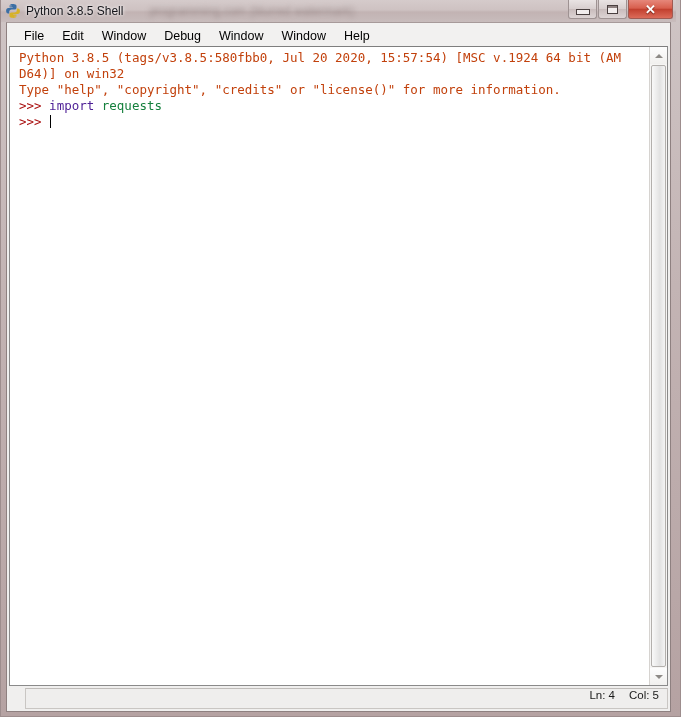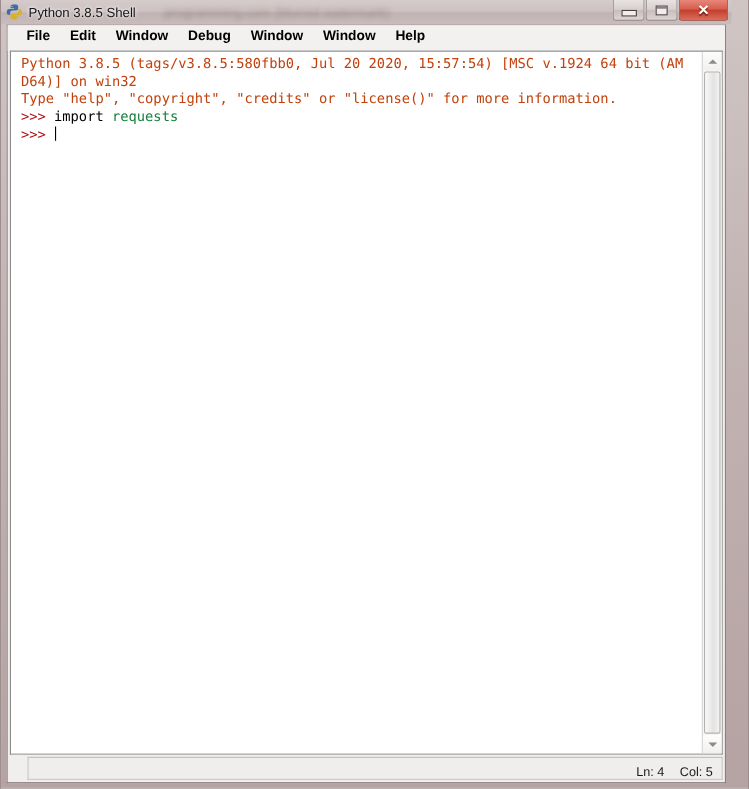--- a/index.html
+++ b/index.html
@@ -18,21 +18,21 @@
   .window-frame {
     position: absolute;
     left: 0; top: 0;
     width: 681px;
     height: 717px;
     box-sizing: border-box;
     background: linear-gradient(180deg, #cfc5c5 0%, #c3b4b4 40%, #b5a2a2 100%);
     border-left: 1px solid #9d8d8d;
     border-right: 1px solid #9d8d8d;
     border-bottom: 1px solid #9d8d8d;
-    padding: 0 20px 5px 5px;
+    padding: 0 9px 5px 5px;
   }
 
   
   .titlebar {
     position: relative;
     height: 22px;
     margin: 0 -5px;
     background: linear-gradient(180deg, #d5cbcb 0%, #cec2c2 45%, #c2b3b3 55%, #c8bcbc 100%);
     display: flex;
     align-items: center;
@@ -121,24 +121,23 @@
     display: flex;
     flex-direction: column;
   }
 
   
   .menubar {
     height: 22px;
     flex: none;
     background: #f2f1f0;
     display: flex;
-    align-items: flex-start;
+    align-items: flex-end;
     padding-left: 8px;
     border-bottom: 1px solid #f2f1f0;
-    font-weight: bold;
   }
   .menu-item {
     font-size: 12.5px;
     color: #000000;
     padding: 2px 9px;
     white-space: nowrap;
     cursor: default;
   }
 
   
@@ -158,21 +157,21 @@
     font-family: "DejaVu Sans Mono", "Liberation Mono", monospace;
     font-size: 12.5px;
     line-height: 16px;
     color: #000000;
     white-space: pre-wrap;
     overflow: hidden;
     cursor: text;
   }
   .console .banner { color: #c2410c; }
   .console .prompt { color: #aa1111; }
-  .console .kw     { color: #000000; }
+  .console .kw     { color: #4c1d95; }
   .console .code   { color: #15803d; }
   .caret {
     display: inline-block;
     width: 1px;
     height: 13px;
     background: #000;
     vertical-align: -2px;
     margin-left: 1px;
   }
 
@@ -224,21 +223,21 @@
   
   .statusbar {
     height: 21px;
     flex: none;
     margin: 2px 2px 2px 18px;
     background: #efeeed;
     border: 1px solid #c9c6c3;
     border-top: 1px solid #bfbcb9;
     box-sizing: border-box;
     display: flex;
-    align-items: flex-end;
+    align-items: flex-start;
     justify-content: flex-end;
     padding-right: 8px;
     gap: 14px;
   }
   .status-cell {
     font-size: 11.5px;
     color: #1a1a1a;
     white-space: nowrap;
   }
 </style>

